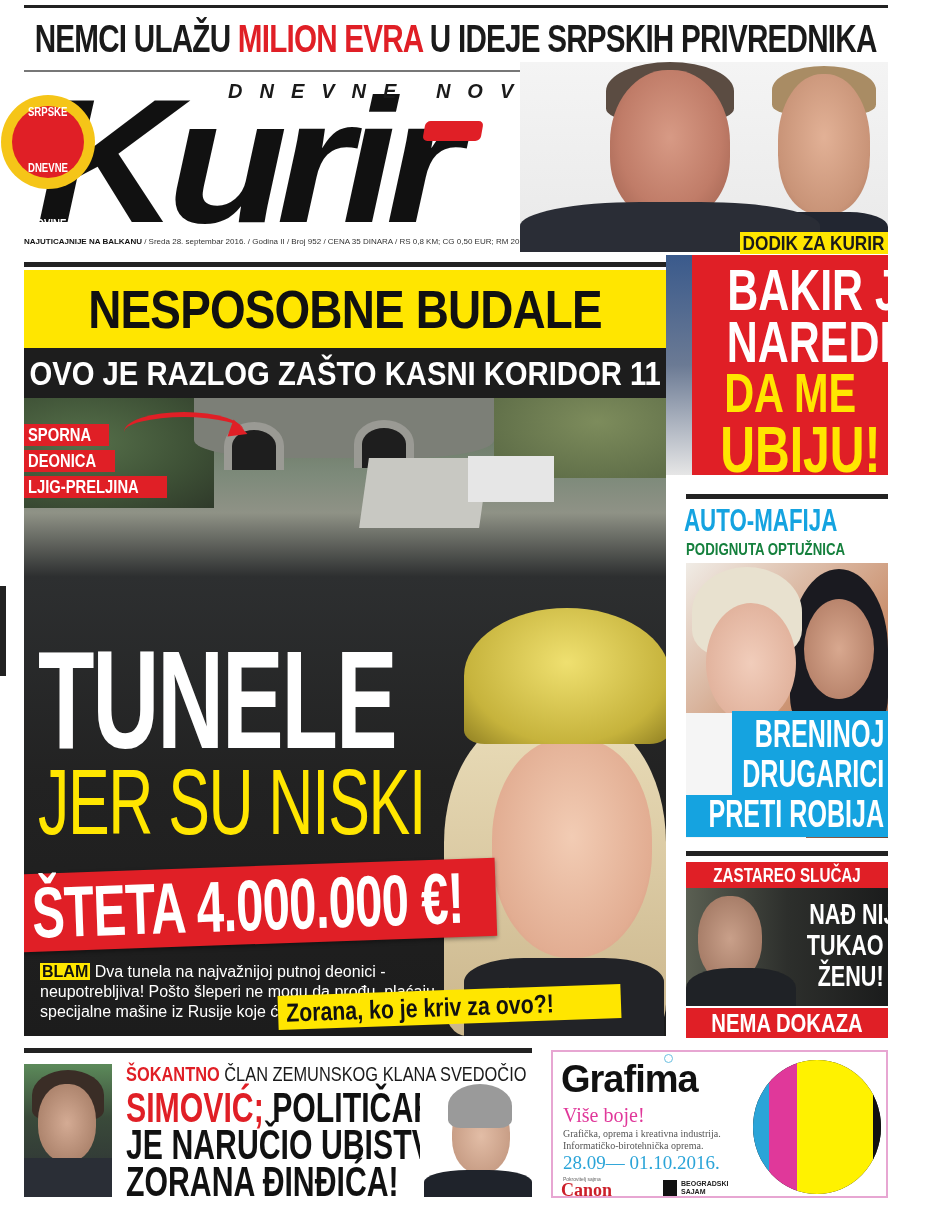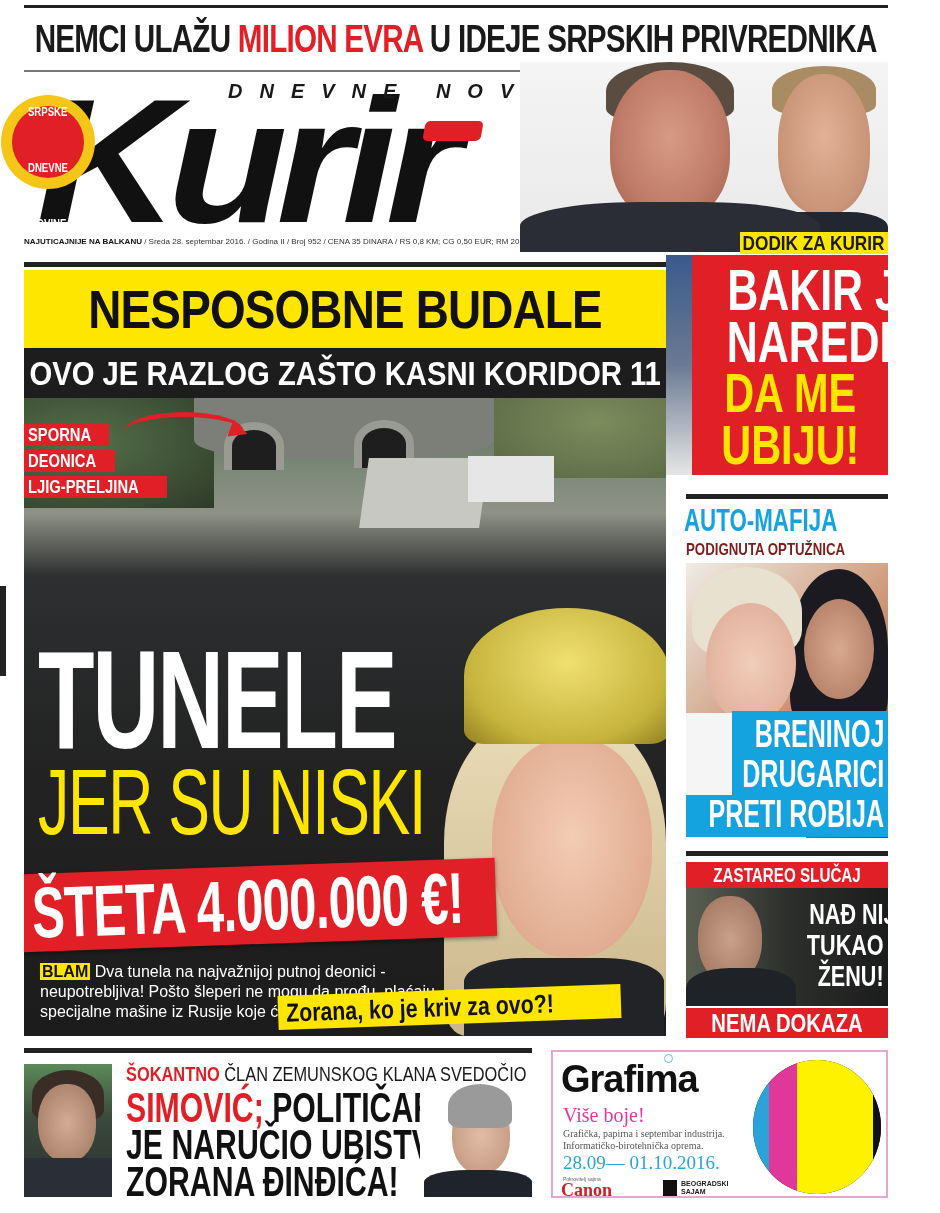--- a/index.html
+++ b/index.html
@@ -41,21 +41,21 @@
   .dodik-tag span { transform: scaleX(0.82); display: inline-block; white-space: nowrap; }
   .bakir-box { left: 692px; top: 255px; width: 196px; height: 220px; background: #e01f26; }
   .bakir-box .ln { position: absolute; left: 0; width: 196px; text-align: center; font-weight: bold; line-height: 1; }
   .bakir-box .ln span { display: inline-block; transform: scaleX(0.74); white-space: nowrap; }
   .bakir-bg { left: 666px; top: 255px; width: 26px; height: 220px; background: linear-gradient(180deg,#3a5a8c 0%,#6b7a94 50%,#e6e6e6 100%); }
   .bakir-bg2 { left: 692px; top: 360px; width: 50px; height: 115px; background: linear-gradient(180deg,#8a8f9a 0%,#e8e8e8 100%); }
 
   .rule-r1 { left: 686px; top: 494px; width: 202px; height: 5px; background: #222; }
   .auto-title { left: 684px; top: 503px; width: 204px; font-size: 31px; color: #15a3e0; font-weight: bold; }
   .auto-title span { display: inline-block; transform: scaleX(0.72); transform-origin: left top; white-space: nowrap; }
-  .auto-sub { left: 686px; top: 540px; width: 204px; font-size: 17px; color: #7f1d1d; font-weight: bold; }
+  .auto-sub { left: 686px; top: 540px; width: 204px; font-size: 17px; color: #15803d; font-weight: bold; }
   .auto-sub span { display: inline-block; transform: scaleX(0.78); transform-origin: left top; white-space: nowrap; }
   .auto-photo { left: 686px; top: 563px; width: 202px; height: 275px; background: linear-gradient(135deg,#f0ece6 0%,#c98d6a 55%,#6d4637 100%); overflow: hidden; }
   .auto-photo .f1 { position:absolute; left: 20px; top: 40px; width: 90px; height: 120px; border-radius: 50%; background: radial-gradient(ellipse at 50% 50%,#f1cdbb 0%,#e0b09a 80%); }
   .auto-photo .h1 { position:absolute; left: 6px; top: 4px; width: 110px; height: 90px; border-radius: 50% 50% 30% 30%; background: #e8e1cf; }
   .auto-photo .f2 { position:absolute; left: 118px; top: 36px; width: 70px; height: 100px; border-radius: 50%; background: radial-gradient(ellipse at 50% 50%,#d8a88f 0%,#b58068 80%); }
   .auto-photo .h2 { position:absolute; left: 104px; top: 6px; width: 98px; height: 160px; border-radius: 50% 50% 20% 20%; background: #1a1a20; z-index:0; }
   .auto-photo .f2 { z-index: 1; }
   .auto-photo .body1 { position:absolute; left: 0; top: 150px; width: 120px; height: 130px; background: #f5f5f5; }
   .breninoj { left: 732px; top: 711px; width: 156px; height: 126px; background: #15a3e0; }
   .breninoj .ln { position: absolute; right: 4px; color: #fff; font-size: 38px; font-weight: bold; line-height: 1; text-align: right; }
@@ -188,21 +188,21 @@
 
 <div class="abs bakir-bg"></div>
 <div class="abs bakir-bg2"></div>
 <div class="abs dodik-tag">
     <span>DODIK ZA KURIR</span>
   </div>
 <div class="abs bakir-box">
   <div class="ln" style="top:6px;font-size:58px;color:#fff;"><span>BAKIR JE</span></div>
   <div class="ln" style="top:58px;font-size:58px;color:#fff;"><span>NAREDIO</span></div>
   <div class="ln" style="top:110px;font-size:56px;color:#ffe600;"><span>DA ME</span></div>
-  <div class="ln" style="top:162px;font-size:56px;color:#ffe600;"><span>UBIJU!</span></div>
+  <div class="ln" style="top:162px;font-size:65px;color:#ffe600;"><span>UBIJU!</span></div>
 </div>
 
 <div class="abs rule-r1"></div>
 <div class="abs auto-title"><span>AUTO-MAFIJA</span></div>
 <div class="abs auto-sub"><span>PODIGNUTA OPTUŽNICA</span></div>
 <div class="abs auto-photo">
   <div class="h2"></div>
   <div class="f2"></div>
   <div class="h1"></div>
   <div class="f1"></div>
@@ -297,21 +297,21 @@
   <div class="f"></div>
   <div class="h"></div>
   <div class="b"></div>
 </div>
 
 <div class="abs ad">
   <div class="ad-logo">Grafima</div>
   <div class="ad-logo-dot"></div>
   <div class="ad-vise">Više boje!</div>
   <div class="ad-desc">
-    <div>Grafička, papirna i septembar industrija.</div>
+    <div>Grafička, oprema i kreativna industrija.</div>
     <div>Informatičko-biroteh­nička oprema.</div>
   </div>
   <div class="ad-dates">28.09— 01.10.2016.</div>
   <div class="ad-canon-pre">Pokrovitelj sajma</div>
   <div class="ad-canon">Canon</div>
   <div class="ad-bg-icon"></div>
   <div class="ad-bg-text">
     <div>BEOGRADSKI</div>
     <div>SAJAM</div>
   </div>

